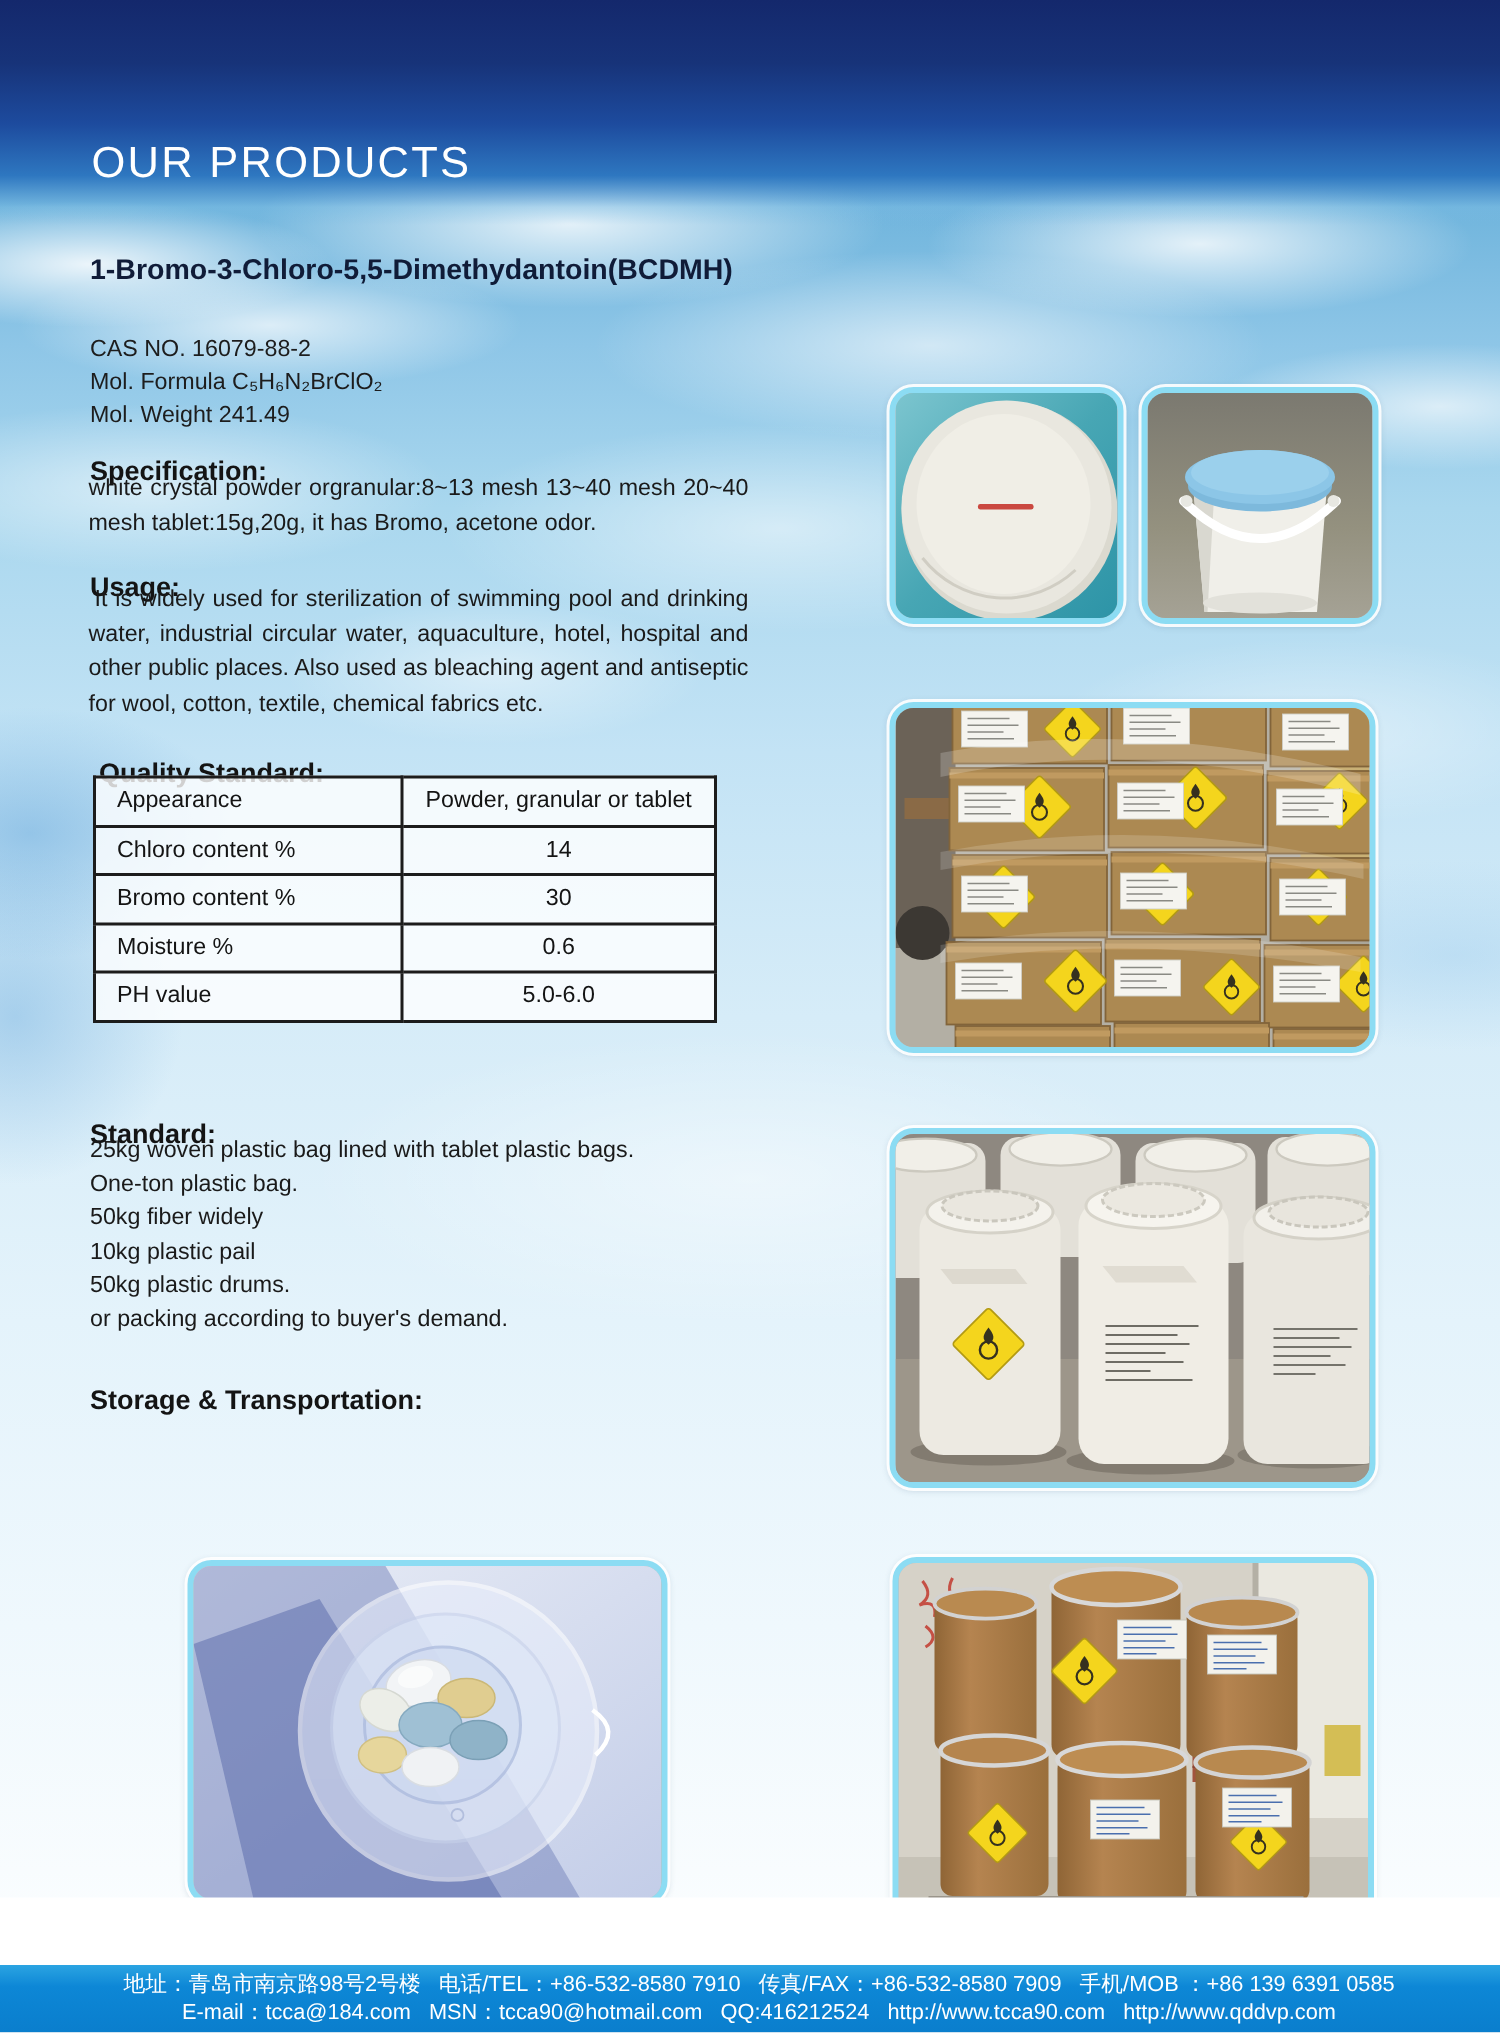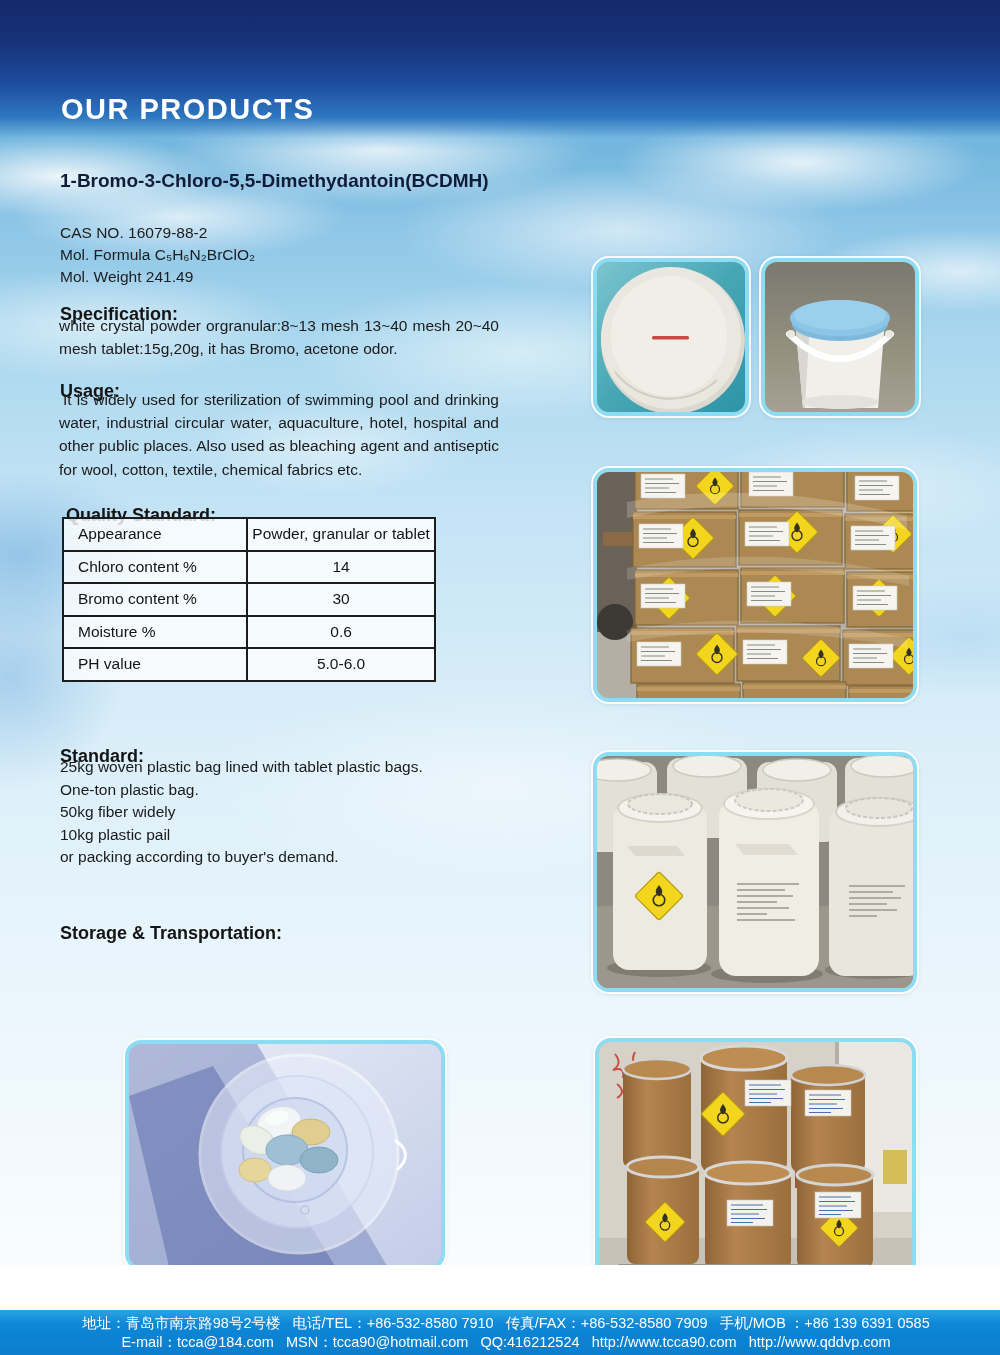--- a/index.html
+++ b/index.html
@@ -20,32 +20,32 @@
     radial-gradient(ellipse 200px 70px at 33% 33%,rgba(255,255,255,.45),rgba(255,255,255,0) 70%),
     radial-gradient(ellipse 260px 90px at 88% 36%,rgba(255,255,255,.4),rgba(255,255,255,0) 70%),
     radial-gradient(ellipse 420px 140px at 50% 58%,rgba(255,255,255,.45),rgba(255,255,255,0) 70%),
     radial-gradient(ellipse 200px 120px at 2% 41%,rgba(84,156,214,.45),rgba(84,156,214,0) 70%),
     radial-gradient(ellipse 160px 160px at 1% 50%,rgba(96,164,218,.4),rgba(96,164,218,0) 70%),
     radial-gradient(ellipse 240px 90px at 97% 47%,rgba(150,200,236,.35),rgba(150,200,236,0) 70%),
     radial-gradient(ellipse 300px 80px at 70% 8%,rgba(120,180,225,.5),rgba(120,180,225,0) 70%);}
   .header-sky{position:absolute;left:0;top:0;width:100%;height:150px;
     background:linear-gradient(180deg,#14286c 0%,#173379 28%,#1d4b9e 55%,#2e77c0 78%,
       rgba(110,180,224,.35) 92%,rgba(110,180,224,0) 100%);}
-  .page-title{position:absolute;left:61px;top:74px;font-size:29px;font-weight:700;
+  .page-title{position:absolute;left:61px;top:74px;font-size:29px;font-weight:400;
     letter-spacing:1.5px;color:#ffffff;}
   .product-name{position:absolute;left:60px;top:170px;font-size:19px;font-weight:bold;color:#101c38;}
   .prodline{position:absolute;left:60px;font-size:15.5px;color:#1d1d1d;}
   .cas{top:224px}.formula{top:246px}.weight{top:268px}
   .sech{position:absolute;left:60px;font-size:18px;font-weight:bold;color:#141414;}
   .spec-h{top:289px}.usage-h{top:366px}.quality-h{left:66px;top:490px}
   .package-h{top:731px}.storage-h{top:908px}
   .bodytext{position:absolute;left:59px;width:440px;font-size:15.5px;line-height:23.2px;
     color:#1a1a1a;text-align:justify;margin:0;}
   .spec-b{top:314px}.usage-b{top:388px;text-indent:4px}.storage-b{top:932px;text-indent:3px;width:442px}
-  .qtable{position:absolute;left:62px;top:517px;width:374px;border-collapse:collapse;
+  .qtable{position:absolute;left:62px;top:517px;width:416px;border-collapse:collapse;
     background:rgba(255,255,255,.8);}
   .qtable td{border:2px solid #1c1c1c;height:28.5px;font-size:15.5px;color:#141414;}
   .qtable td.lab{padding-left:14px;width:49.5%;}
   .qtable td.val{text-align:center;}
   .pkg-lines{position:absolute;left:60px;top:756px;font-size:15.5px;line-height:22.6px;color:#1a1a1a;}
   
   .photo{position:absolute;border-radius:16px;border:4px solid #8cdcf3;
     box-shadow:0 0 0 2px rgba(255,255,255,.9),0 1px 5px rgba(40,80,110,.25);
     overflow:hidden;margin:0;background:#bbb;}
   .photo svg{display:block;width:100%;height:100%;}
@@ -141,20 +141,21 @@
       </tr>
     </tbody>
   </table>
 
   <h2 class="sech package-h">Standard:</h2>
   <div class="pkg-lines">
     <div>25kg woven plastic bag lined with tablet plastic bags.</div>
     <div>One-ton plastic bag.</div>
     <div>50kg fiber widely</div>
     <div>10kg plastic pail</div>
+    <div>50kg plastic drums.</div>
     <div>or packing according to buyer's demand.</div>
   </div>
 
   <h2 class="sech storage-h">Storage &amp; Transportation:</h2>
 
   <figure class="photo ph-disc">
     <svg viewBox="0 0 148 150" preserveAspectRatio="none">
       <defs>
         <linearGradient id="tealbg" x1="0" y1="0" x2="1" y2="1">
           <stop offset="0" stop-color="#7cc5cf"></stop>

